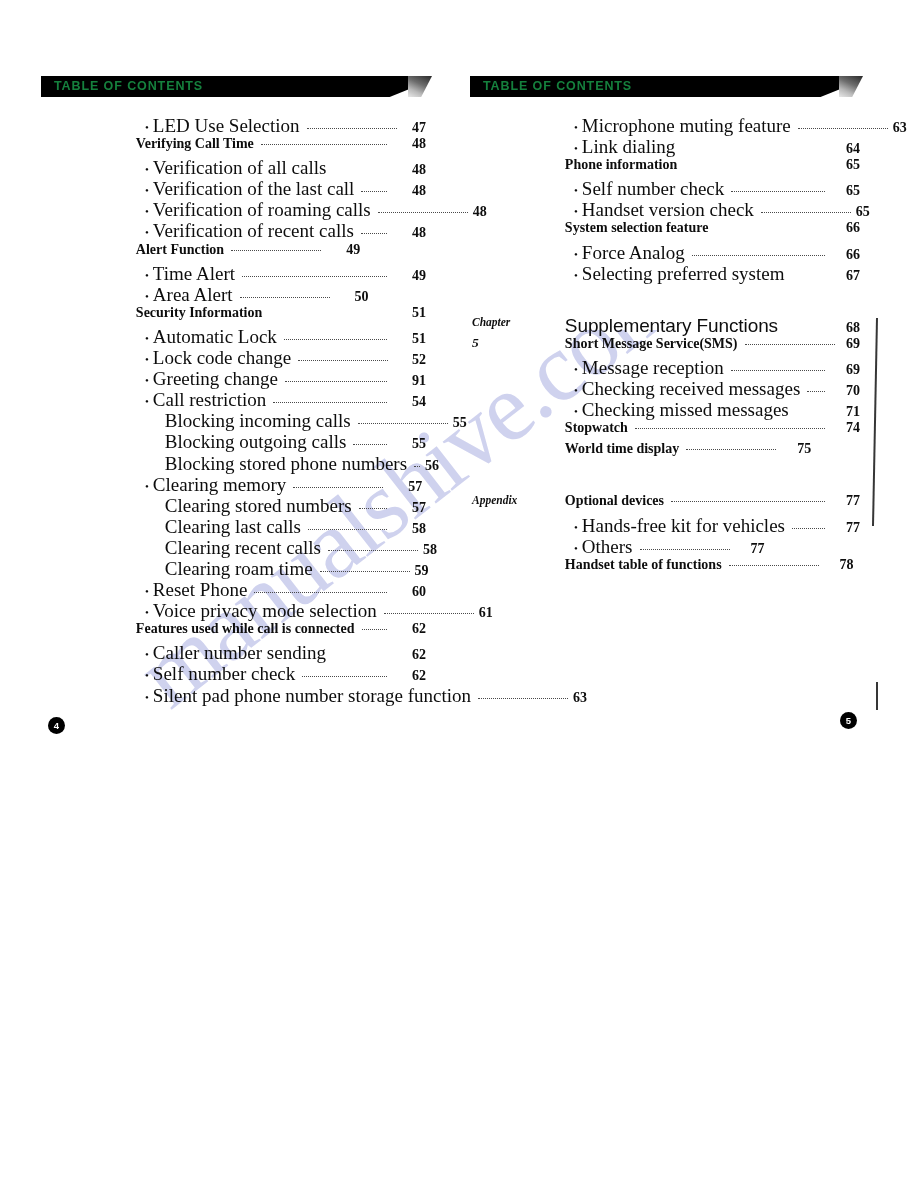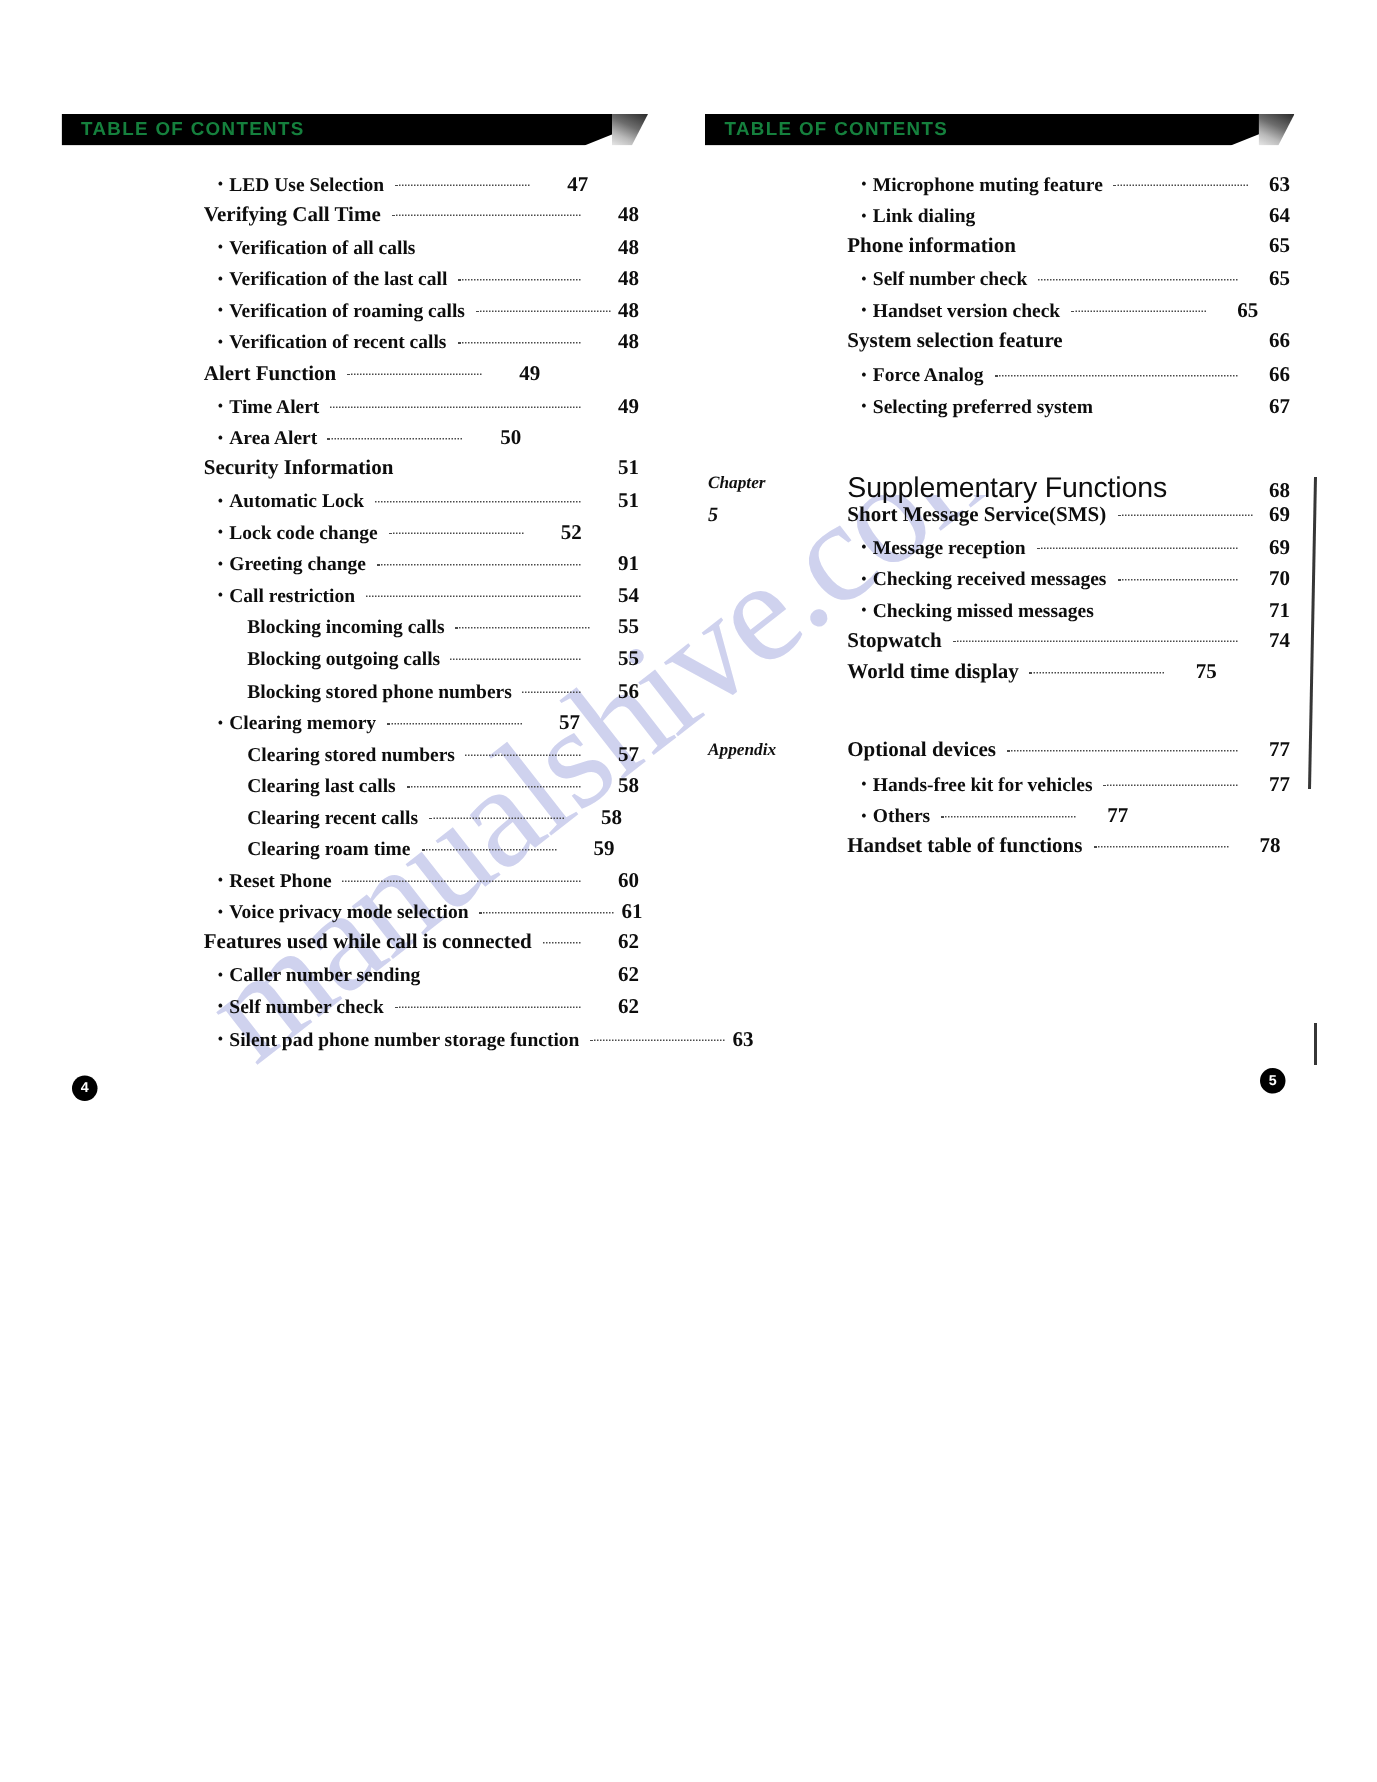--- a/index.html
+++ b/index.html
@@ -133,23 +133,22 @@
   .bullet {
     font-size: 11px;
     line-height: 1;
     margin-right: 4px;
     transform: translateY(-1px);
   }
   .bullet.hidden { visibility: hidden; }
 
   .label {
     white-space: nowrap;
-    font-size: 13px;
+    font-size: 19px;
     line-height: 1;
-    font-weight: bold;
   }
   .label.bold {
     font-weight: bold;
     font-size: 14px;
   }
   .label.sans-bold {
     font-family: "Liberation Sans", sans-serif;
     font-weight: normal;
     font-size: 19px;
     letter-spacing: -0.1px;

